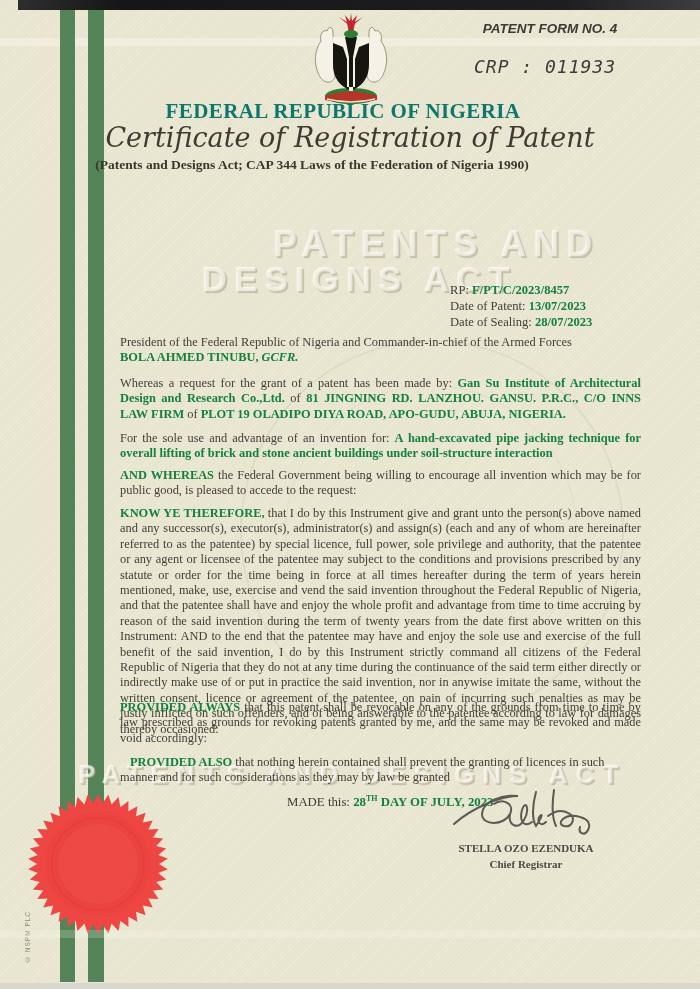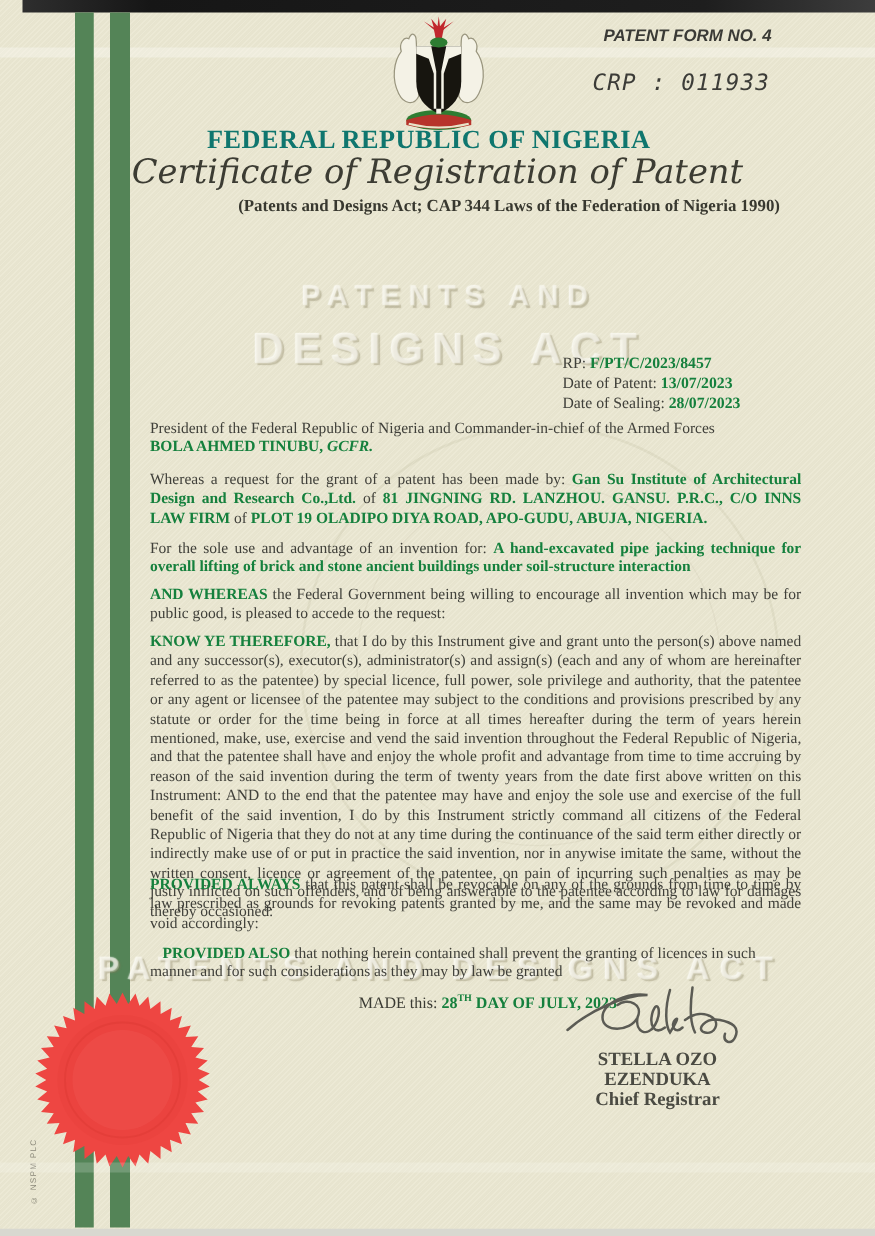--- a/index.html
+++ b/index.html
@@ -17,42 +17,42 @@
   .stripe2{left:88px;width:16px;}
   
   .form-no{position:absolute;top:21px;left:430px;width:240px;text-align:center;
     font-family:"Liberation Sans",sans-serif;font-style:italic;font-weight:bold;font-size:13.5px;color:#3a3a36;}
   .crp{position:absolute;top:56px;left:420px;width:250px;text-align:center;
     font-family:"DejaVu Sans Mono",monospace;font-style:italic;font-size:18px;letter-spacing:1px;color:#3c3c38;}
   .country{position:absolute;top:99px;left:0;width:686px;text-align:center;
     font-weight:bold;font-size:21px;letter-spacing:0.4px;color:#0f766e;}
   .cert-title{position:absolute;top:122px;left:0;width:700px;text-align:center;
     font-family:"DejaVu Serif",serif;font-style:italic;font-size:27px;color:#3c3c33;}
-  .act-line{position:absolute;top:157px;left:0;width:624px;text-align:right;
+  .act-line{position:absolute;top:157px;left:0;width:624px;text-align:center;
     font-weight:bold;font-size:13.5px;color:#38382f;}
   
   .wm{position:absolute;font-family:"Liberation Sans",sans-serif;font-weight:bold;white-space:nowrap;
     color:rgba(232,229,208,0.25);
     text-shadow:-1px -1px 1px rgba(255,255,252,0.75), 1px 1px 1px rgba(125,118,85,0.38);}
-  .wm-u1{top:224px;left:120px;width:480px;text-align:center;font-size:23px;letter-spacing:7px;}
+  .wm-u1{top:224px;left:120px;width:480px;text-align:right;font-size:36px;letter-spacing:7px;}
   .wm-u2{top:260px;left:120px;width:480px;text-align:center;font-size:35px;letter-spacing:7px;}
   .wm-low{top:760px;left:8px;width:690px;text-align:center;font-size:26px;letter-spacing:8px;}
   .wm-circle{position:absolute;border-radius:50%;pointer-events:none;}
   .wmc1{left:240px;top:340px;width:380px;height:380px;border:2px solid rgba(140,133,98,0.10);}
   .wmc2{left:285px;top:385px;width:290px;height:290px;border:1.5px solid rgba(140,133,98,0.08);}
   
   .blk{position:absolute;left:120px;width:521px;font-size:12.4px;line-height:15.4px;}
   .just{text-align:justify;}
   .rp-block{position:absolute;left:450px;top:282px;font-size:12.6px;line-height:16px;}
   b{color:#15803d;}
   .ital{font-style:italic;}
   .made-line{position:absolute;left:287px;top:794px;font-size:12.8px;color:#3a3a33;}
   .made-line sup{font-size:8px;vertical-align:super;}
   .signer{position:absolute;left:446px;top:840px;width:160px;text-align:center;
-    font-weight:bold;font-size:15px;line-height:16px;color:#4a4a42;}
+    font-weight:bold;font-size:11px;line-height:16px;color:#4a4a42;}
   .sig-svg{position:absolute;left:452px;top:786px;}
   .arms{position:absolute;left:305px;top:13px;}
   .seal-svg{position:absolute;left:27px;top:793px;}
   .copyright{position:absolute;left:24px;top:903px;height:60px;
     writing-mode:vertical-rl;transform:rotate(180deg);
     font-family:"Liberation Sans",sans-serif;font-size:6.5px;letter-spacing:1px;color:#8b897a;}
 </style>
 </head>
 <body>
 

